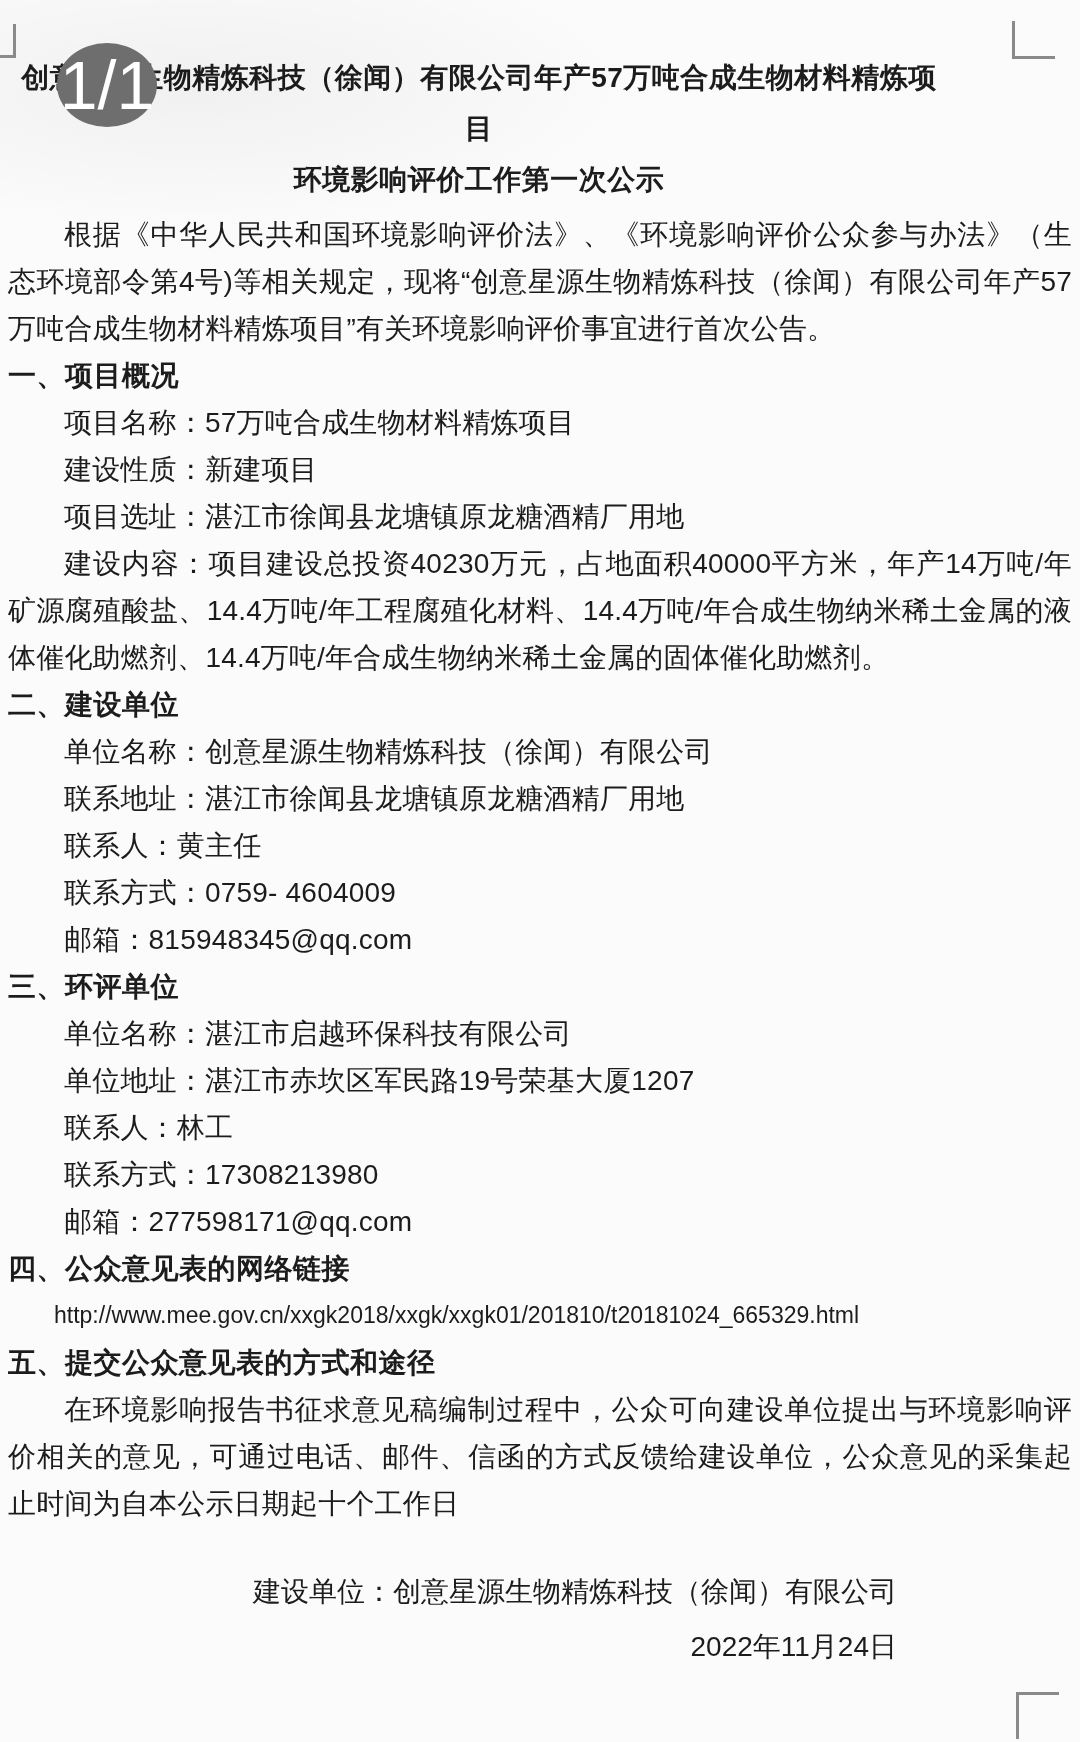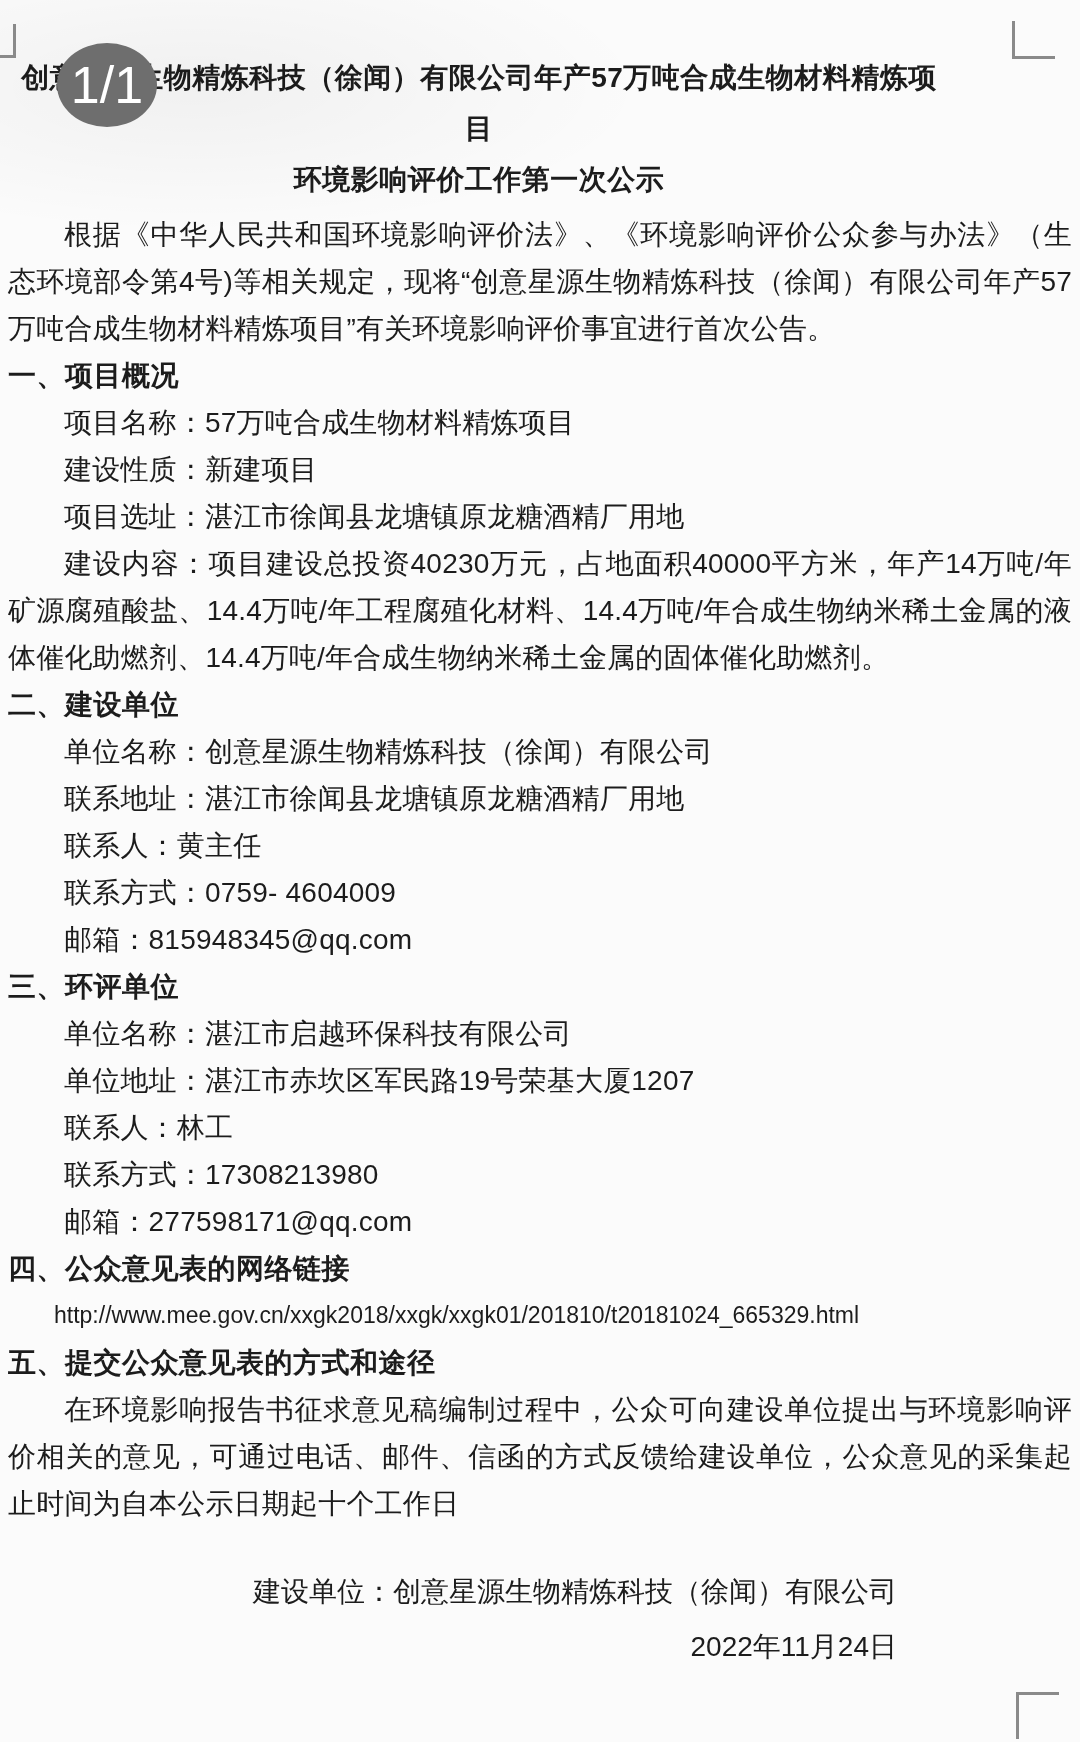--- a/index.html
+++ b/index.html
@@ -40,21 +40,21 @@
   .sign{
     margin-top:41px;padding-right:175px;
     text-align:right;font-size:28px;line-height:47px;
   }
   .sign-date{margin-top:8px;}
   .badge{
     position:absolute;left:57px;top:43px;
     width:100px;height:84px;border-radius:50%;
     background:var(--badge-bg,#6e6e6e);
     color:var(--badge-text,#ffffff);
-    font-size:52px;line-height:84px;text-align:center;
+    font-size:68px;line-height:84px;text-align:center;
     z-index:5;
   }
   .corner{position:absolute;z-index:4;}
   .corner.tl{left:0;top:24px;width:13px;height:31px;
     border-right:3px solid var(--corner-mark,#8a8a8a);
     border-bottom:3px solid var(--corner-mark,#8a8a8a);}
   .corner.tr{left:1012px;top:21px;width:40px;height:35px;
     border-left:3px solid var(--corner-mark,#8a8a8a);
     border-bottom:3px solid var(--corner-mark,#8a8a8a);}
   .corner.br{left:1016px;top:1692px;width:40px;height:44px;

